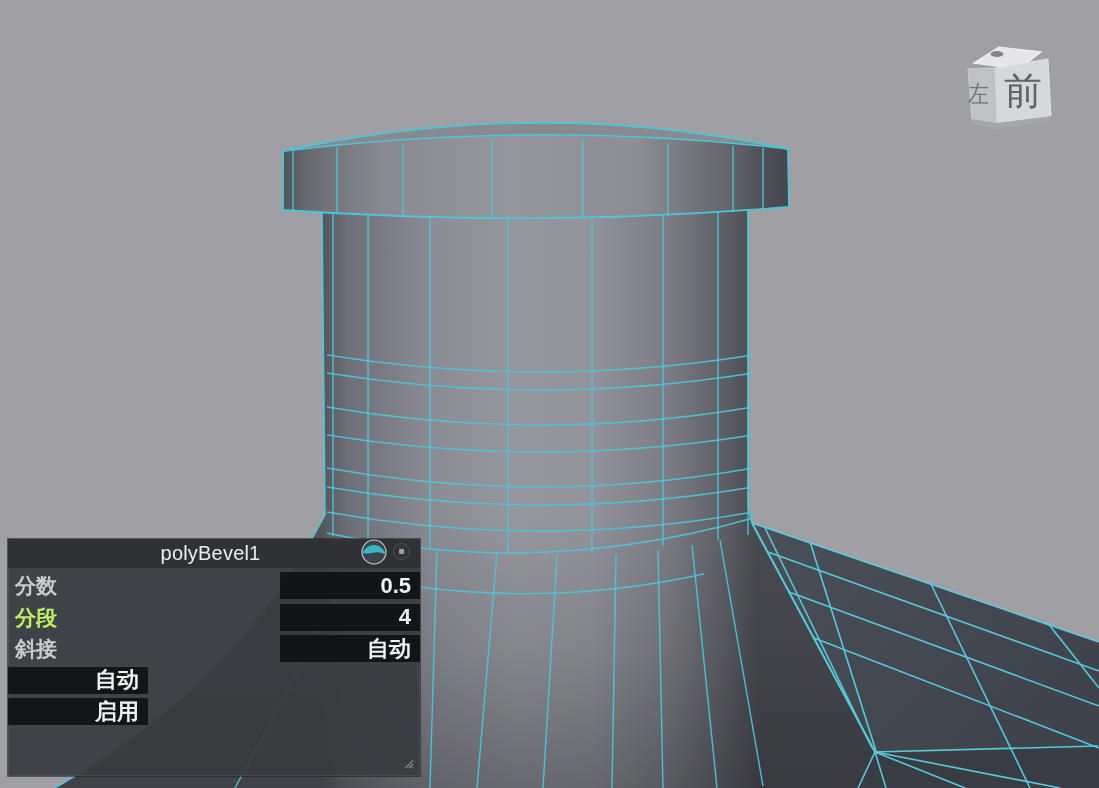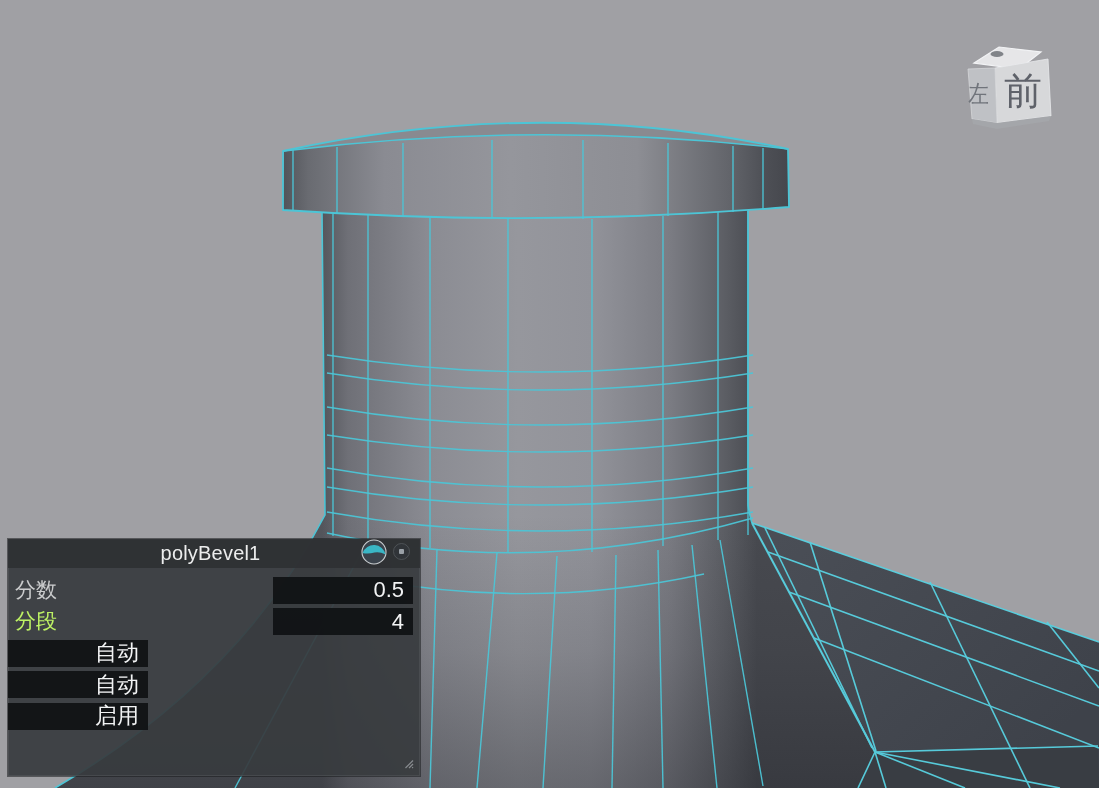--- a/index.html
+++ b/index.html
@@ -20,28 +20,28 @@
     height:29px;display:flex;align-items:center;
     background:rgba(45,48,50,0.88);
   }
   .title{
     flex:1;text-align:center;color:#eceded;font-size:20px;letter-spacing:0.2px;
     padding-left:52px; 
   }
   .title-icons{display:flex;align-items:center;gap:6px;padding-right:10px;}
   .icon-btn{display:block;cursor:pointer;}
   .rows{padding-top:4px;}
-  .row{height:31.5px;display:flex;align-items:flex-end;}
+  .row{height:31.5px;display:flex;align-items:flex-start;font-weight:bold;}
   .row .label{
     flex:1;padding-left:7px;font-size:21px;color:#cbcccd;
     white-space:nowrap;overflow:hidden;
   }
   .row .label.hl{color:#bef264;}
   .row .cell{
-    width:140px;height:27px;margin-right:7px;box-sizing:border-box;
+    width:140px;height:27px;box-sizing:border-box;
     background:rgba(15,17,19,0.92);
     display:flex;align-items:center;justify-content:flex-end;
     padding-right:9px;font-size:22px;color:#f2f3f4;
   }
   .panel-footer{
     position:absolute;left:0;right:0;bottom:0;height:15px;
   }
   .grip{position:absolute;right:6px;bottom:3px;}
 </style>
 </head>
@@ -210,20 +210,21 @@
     <div class="rows">
         <div class="row">
       <span class="label">分数</span>
       <span class="cell">0.5</span>
     </div>
         <div class="row">
       <span class="label hl">分段</span>
       <span class="cell">4</span>
     </div>
         <div class="row">
+      <span class="label">斜接</span>
       <span class="cell">自动</span>
     </div>
         <div class="row">
       <span class="cell">自动</span>
     </div>
         <div class="row">
       <span class="cell">启用</span>
     </div>
       </div>
 

